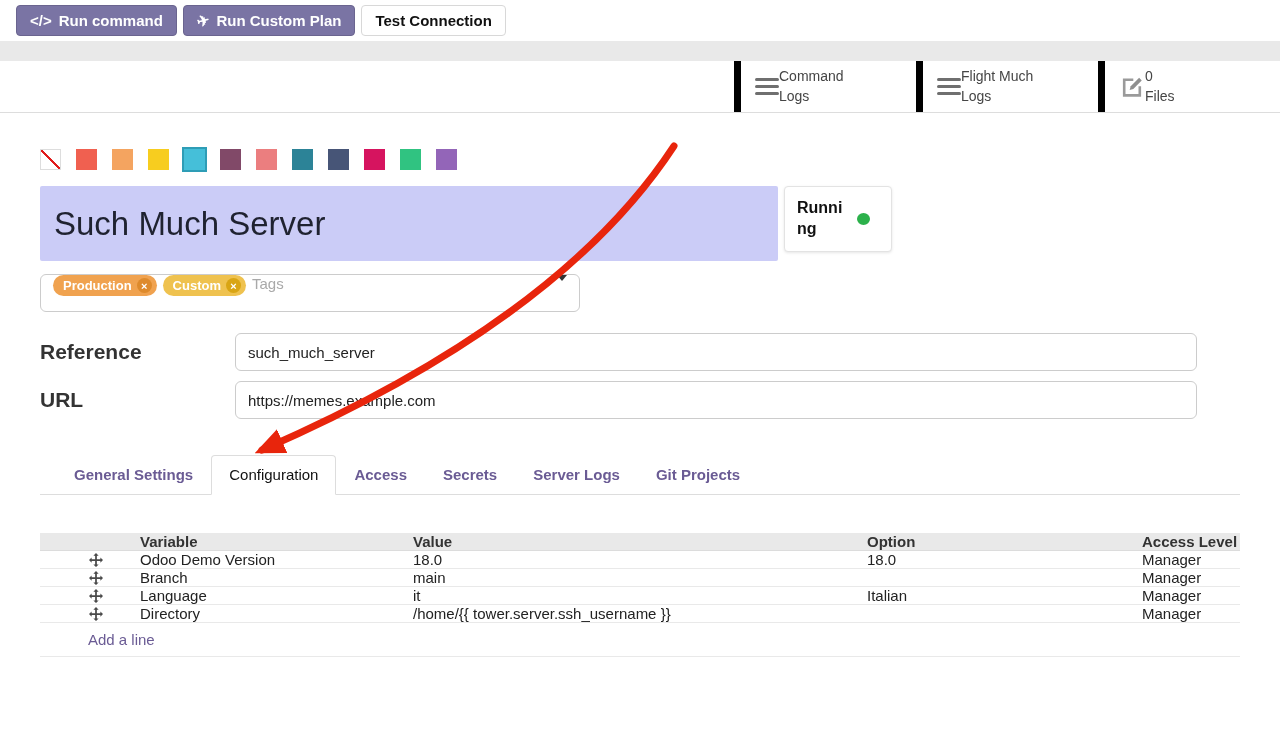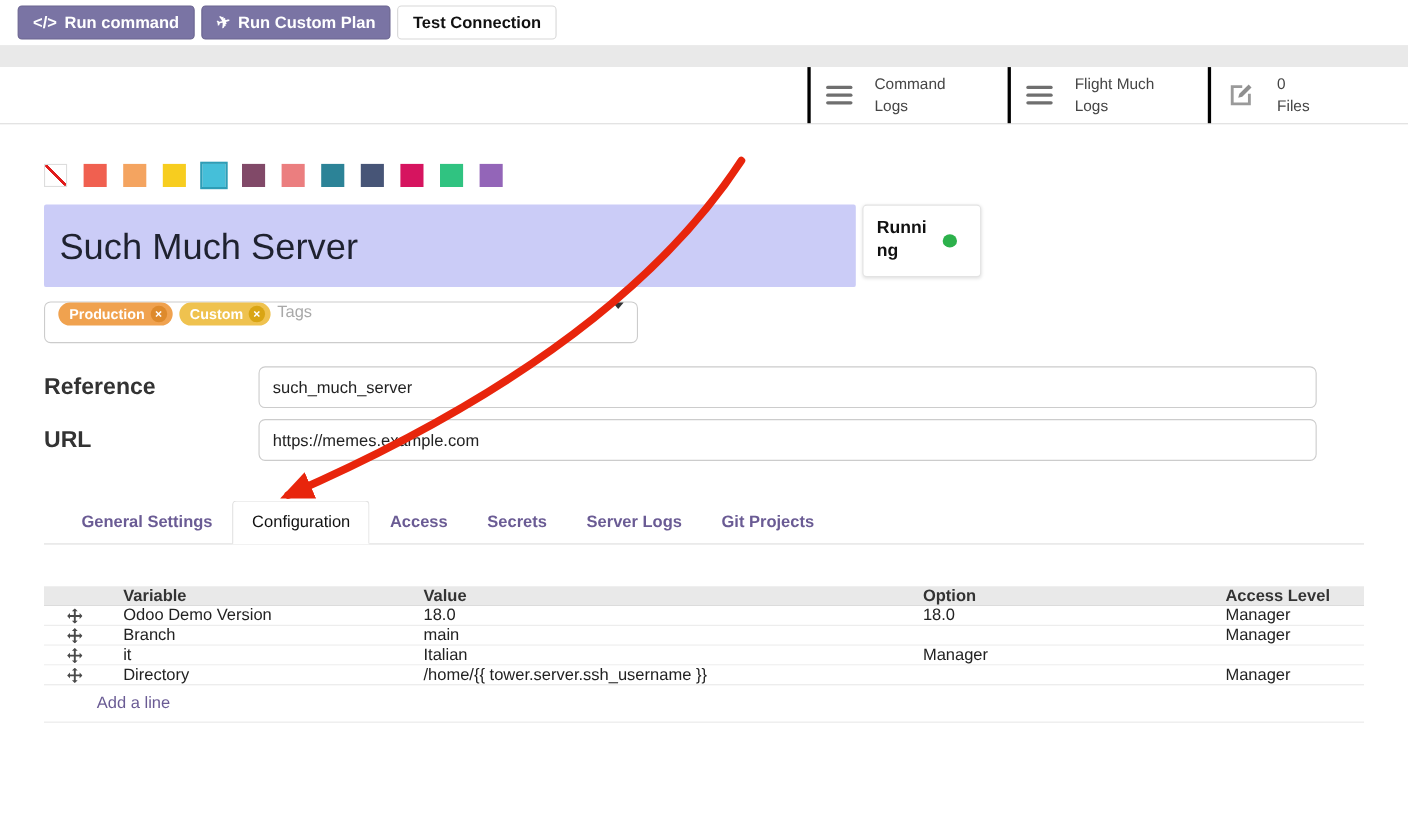--- a/index.html
+++ b/index.html
@@ -19,22 +19,22 @@
   .btn.primary { background:#7a74a4; color:#fff; border-color:#6a648f; }
   .btn.secondary { background:#fff; color:#111; border:1px solid #d8d8d8; }
   .btn .icon { font-weight:700; }
   .plane { display:inline-block; transform:rotate(-15deg); }
 
   .gray-band { height:20px; background:#e9e9e9; }
 
   
   .header-row { height:52px; border-bottom:1px solid #ddd; display:flex; justify-content:flex-end; background:#fff; }
   .stat-btn {
-    display:flex; align-items:center; gap:20px; padding:0 14px;
-    border-left:3px solid #000000; width:182px; cursor:pointer;
+    display:flex; align-items:center; gap:0; padding:0 14px;
+    border-left:7px solid #000000; width:182px; cursor:pointer;
   }
   .stat-label { font-size:14px; color:#454545; line-height:1.4; width:86px; }
   .hamburger { display:block; width:24px; }
   .hamburger i { display:block; width:24px; height:3px; background:#6f6f6f; border-radius:2px; margin:4px 0; }
   .files-stack { display:flex; flex-direction:column; font-size:14px; color:#454545; line-height:1.4; }
 
   
   .content { padding:0 40px; }
 
   .swatches { margin-top:36px; display:flex; gap:15px; align-items:center; }
@@ -89,21 +89,21 @@
   }
   .tab.active {
     color:#111; background:#fff; border-color:#ddd #ddd #fff; border-radius:4px 4px 0 0; font-weight:500;
   }
 
   
   .table { margin-top:38px; width:1200px; }
   .trow {
     display:grid; grid-template-columns:55px 273px 454px 275px 1fr;
     align-items:center; height:18px; border-bottom:1px solid #e9e9e9;
-    font-size:15px; color:#222; background:#fff;
+    font-size:15px; color:#222; background:#fff;padding-left:28px;
   }
   .trow.thead { background:#e9e9e9; font-weight:700; color:#333; border-bottom:1px solid #dcdcdc; }
   .cell { padding-left:17px; white-space:nowrap; overflow:hidden; }
   .cell.handle { padding:0; display:flex; justify-content:center; align-items:center; cursor:move; }
   .addline-row { height:34px; display:flex; align-items:center; padding-left:48px; border-bottom:1px solid #e9e9e9; }
   .add-line { color:#6a5b94; font-size:15px; cursor:pointer; }
 
   
   .arrow-overlay { position:absolute; left:0; top:0; width:1280px; height:742px; pointer-events:none; z-index:50; }
 </style>
@@ -245,20 +245,21 @@
     <div class="cell">main</div>
     <div class="cell"></div>
     <div class="cell">Manager</div>
   </div>
         <div class="trow">
     <div class="cell handle">
       <svg viewBox="0 0 16 16" width="14" height="14">
         <path d="M8 0 L11 3 H9 V7 H13 V5 L16 8 L13 11 V9 H9 V13 H11 L8 16 L5 13 H7 V9 H3 V11 L0 8 L3 5 V7 H7 V3 H5 Z" fill="#4a4a4a"></path>
       </svg>
     </div>
+    <div class="cell">Language</div>
     <div class="cell">it</div>
     <div class="cell">Italian</div>
     <div class="cell">Manager</div>
   </div>
         <div class="trow">
     <div class="cell handle">
       <svg viewBox="0 0 16 16" width="14" height="14">
         <path d="M8 0 L11 3 H9 V7 H13 V5 L16 8 L13 11 V9 H9 V13 H11 L8 16 L5 13 H7 V9 H3 V11 L0 8 L3 5 V7 H7 V3 H5 Z" fill="#4a4a4a"></path>
       </svg>
     </div>

